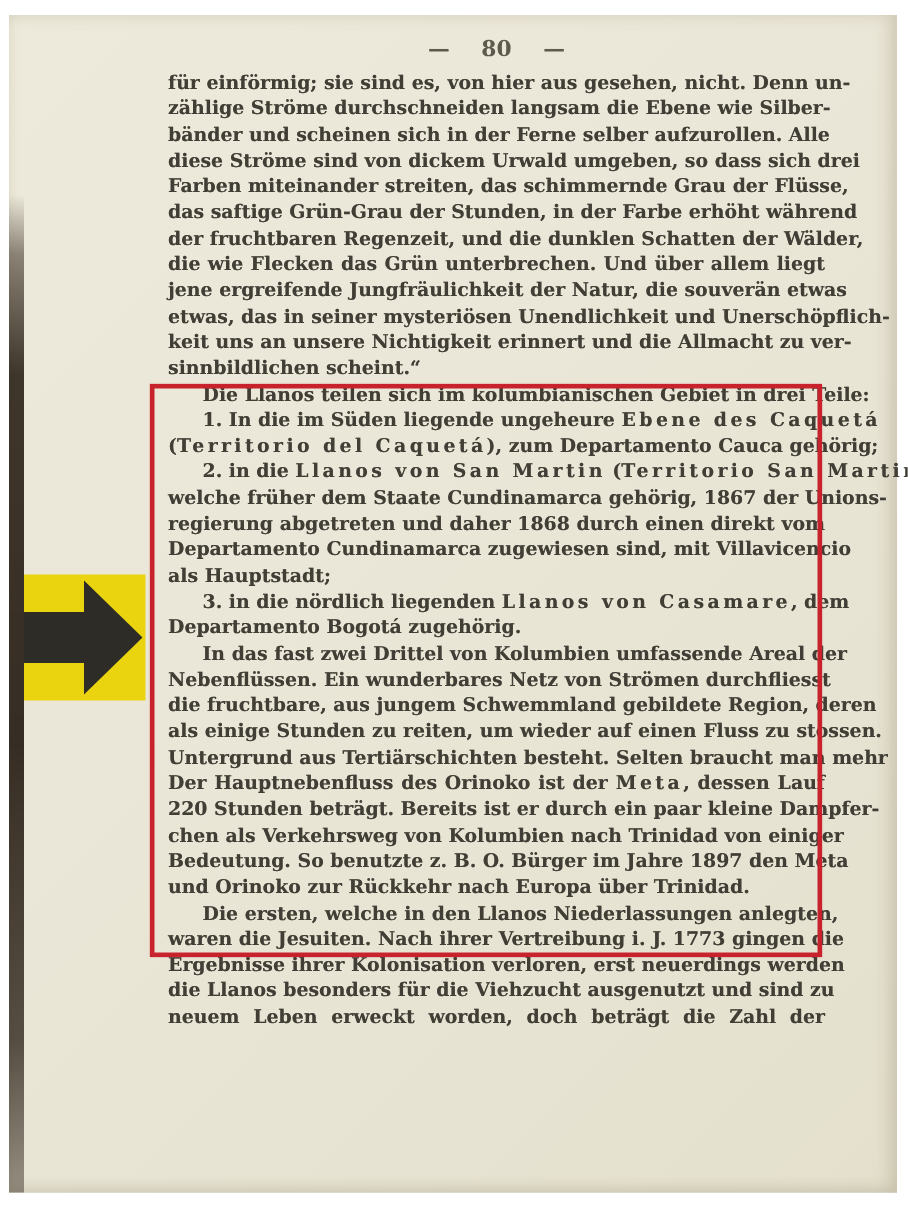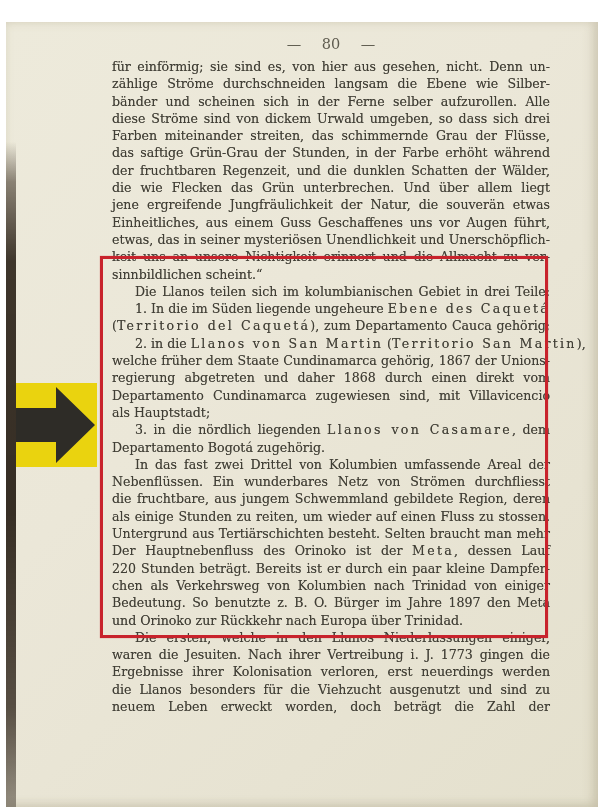--- a/index.html
+++ b/index.html
@@ -1,23 +1,24 @@
 <!DOCTYPE html>
 <html><head>
 <meta charset="utf-8">
 <style>
   html,body{margin:0;padding:0;}
   body{
     width:605px;height:809px;position:relative;background:#ffffff;overflow:hidden;
     font-family:"DejaVu Serif","Liberation Serif",serif;
   }
   .scan-page{
-    position:absolute;left:6px;top:22px;width:592px;height:785px;
+    position:absolute;left:6px;top:10px;width:592px;height:785px;
     background:linear-gradient(135deg,#edeadb 0%,#ebe7d8 40%,#e7e3d2 75%,#e4e0cd 100%);
     box-shadow:inset -6px 0 10px rgba(150,140,110,0.25), inset 0 -4px 8px rgba(150,140,110,0.15);
+    font-weight:bold;
   }
   .binding-edge{
     position:absolute;left:0;top:120px;width:10px;height:665px;
     background:linear-gradient(to bottom,
       rgba(58,46,34,0) 0%,
       rgba(58,46,34,0.55) 6%,
       rgba(47,38,28,0.92) 18%,
       rgba(44,35,26,0.95) 55%,
       rgba(50,40,30,0.8) 85%,
       rgba(50,40,30,0.45) 100%);
@@ -61,21 +62,20 @@
   <div class="text-block">
       <div class="line"><span>für einförmig; sie sind es, von hier aus gesehen, nicht. Denn un-</span></div>
       <div class="line"><span>zählige Ströme durchschneiden langsam die Ebene wie Silber-</span></div>
       <div class="line"><span>bänder und scheinen sich in der Ferne selber aufzurollen. Alle</span></div>
       <div class="line"><span>diese Ströme sind von dickem Urwald umgeben, so dass sich drei</span></div>
       <div class="line"><span>Farben miteinander streiten, das schimmernde Grau der Flüsse,</span></div>
       <div class="line"><span>das saftige Grün-Grau der Stunden, in der Farbe erhöht während</span></div>
       <div class="line"><span>der fruchtbaren Regenzeit, und die dunklen Schatten der Wälder,</span></div>
       <div class="line"><span>die wie Flecken das Grün unterbrechen. Und über allem liegt</span></div>
       <div class="line"><span>jene ergreifende Jungfräulichkeit der Natur, die souverän etwas</span></div>
-      <div class="line"><span>Einheitliches, aus einem Guss Geschaffenes uns vor Augen führt,</span></div>
       <div class="line"><span>etwas, das in seiner mysteriösen Unendlichkeit und Unerschöpflich-</span></div>
       <div class="line"><span>keit uns an unsere Nichtigkeit erinnert und die Allmacht zu ver-</span></div>
       <div class="line flush"><span>sinnbildlichen scheint.“</span></div>
       <div class="line indent"><span>Die Llanos teilen sich im kolumbianischen Gebiet in drei Teile:</span></div>
       <div class="line indent"><span>1. In die im Süden liegende ungeheure </span><span class="sperr">Ebene des Caquetá</span></div>
       <div class="line"><span>(</span><span class="sperr">Territorio del Caquetá</span><span>), zum Departamento Cauca gehörig;</span></div>
       <div class="line indent"><span>2. in die </span><span class="sperr">Llanos von San Martin</span><span> (</span><span class="sperr">Territorio San Martin</span><span>),</span></div>
       <div class="line"><span>welche früher dem Staate Cundinamarca gehörig, 1867 der Unions-</span></div>
       <div class="line"><span>regierung abgetreten und daher 1868 durch einen direkt vom</span></div>
       <div class="line"><span>Departamento Cundinamarca zugewiesen sind, mit Villavicencio</span></div>
@@ -85,21 +85,21 @@
       <div class="line indent"><span>In das fast zwei Drittel von Kolumbien umfassende Areal der</span></div>
       <div class="line"><span>Nebenflüssen. Ein wunderbares Netz von Strömen durchfliesst</span></div>
       <div class="line"><span>die fruchtbare, aus jungem Schwemmland gebildete Region, deren</span></div>
       <div class="line"><span>als einige Stunden zu reiten, um wieder auf einen Fluss zu stossen.</span></div>
       <div class="line"><span>Untergrund aus Tertiärschichten besteht. Selten braucht man mehr</span></div>
       <div class="line"><span>Der Hauptnebenfluss des Orinoko ist der </span><span class="sperr">Meta</span><span>, dessen Lauf</span></div>
       <div class="line"><span>220 Stunden beträgt. Bereits ist er durch ein paar kleine Dampfer-</span></div>
       <div class="line"><span>chen als Verkehrsweg von Kolumbien nach Trinidad von einiger</span></div>
       <div class="line"><span>Bedeutung. So benutzte z. B. O. Bürger im Jahre 1897 den Meta</span></div>
       <div class="line flush"><span>und Orinoko zur Rückkehr nach Europa über Trinidad.</span></div>
-      <div class="line indent"><span>Die ersten, welche in den Llanos Niederlassungen einiger,</span></div>
+      <div class="line indent"><span>Die ersten, welche in den Llanos Niederlassungen anlegten,</span></div>
       <div class="line"><span>waren die Jesuiten. Nach ihrer Vertreibung i. J. 1773 gingen die</span></div>
       <div class="line"><span>Ergebnisse ihrer Kolonisation verloren, erst neuerdings werden</span></div>
       <div class="line"><span>die Llanos besonders für die Viehzucht ausgenutzt und sind zu</span></div>
       <div class="line"><span>neuem Leben erweckt worden, doch beträgt die Zahl der</span></div>
     </div>
 </div>
 
 <div class="highlight-box"></div>
 
 <div class="arrow-marker">

